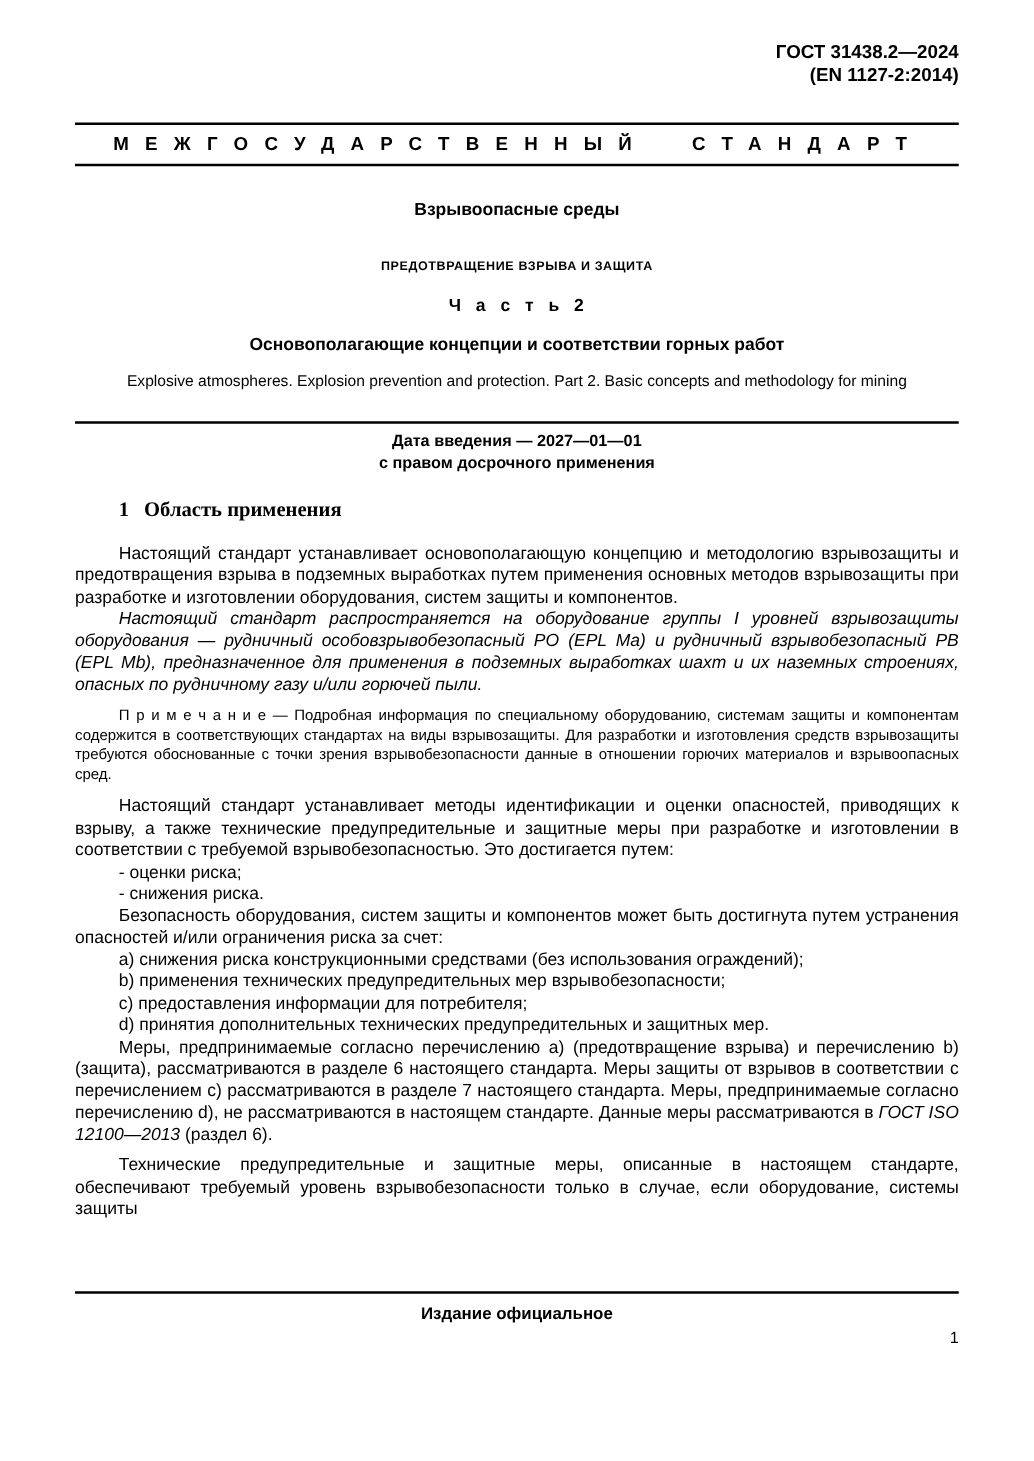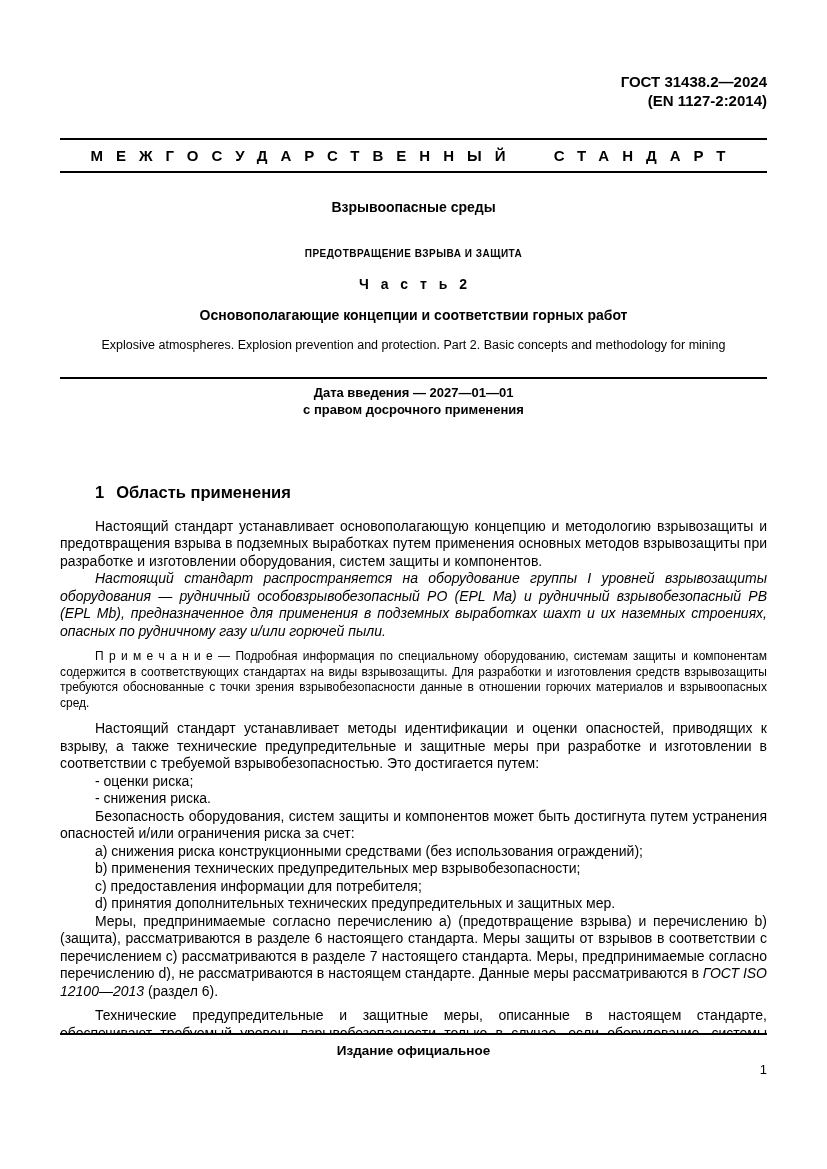--- a/index.html
+++ b/index.html
@@ -1,18 +1,18 @@
 <!DOCTYPE html>
 <html lang="ru"><head>
 <meta charset="utf-8">
 <style>
   * { margin: 0; padding: 0; box-sizing: border-box; }
   html, body { background: #fff; }
   body { width: 827px; height: 1169px; font-family: "Liberation Sans", "DejaVu Sans", sans-serif; color: #000; }
-  .page { position: relative; width: 827px; height: 1169px; padding: 72px 60px 0 60px; overflow: hidden; background: #fff; }
+  .page { position: relative; width: 827px; height: 1169px; padding: 32px 60px 0 60px; overflow: hidden; background: #fff; }
 
   .doc-code { text-align: right; font-weight: bold; font-size: 15px; line-height: 19px; }
 
   .banner { margin-top: 28px; }
   .rule-thick { height: 2px; background: #000; }
   .rule-thin { height: 1.5px; background: #000; }
   .banner-text {
     font-weight: bold; font-size: 15px; line-height: 19px;
     padding: 6px 0 6px 2px; text-align: center; white-space: nowrap;
     letter-spacing: 13px; word-spacing: 18px; overflow: hidden;
@@ -22,21 +22,21 @@
   .t-subject  { margin-top: 26px; font-size: 14px; line-height: 17px; }
   .t-main     { margin-top: 29px; font-size: 10px; line-height: 17px; letter-spacing: 0.5px; }
   .t-part     { margin-top: 14px; font-size: 14px; line-height: 17px; word-spacing: 6px; letter-spacing: 1px; }
   .t-subtitle { margin-top: 14px; font-size: 14px; line-height: 17px; }
   .t-english  { margin-top: 13px; font-size: 12.5px; line-height: 16px; font-weight: normal; }
 
   .mid-rule { margin-top: 24px; }
 
   .date-block { margin-top: 5px; text-align: center; font-weight: bold; font-size: 13px; line-height: 17px; }
 
-  .section-heading { margin-top: 64px; padding-left: 35px; font-size: 16.5px; line-height: 20px; font-weight: bold; }
+  .section-heading { margin-top: 20px; padding-left: 35px; font-size: 16.5px; line-height: 20px; font-weight: bold; font-family: Liberation Serif, serif; }
   .section-heading .num { display: inline-block; margin-right: 12px; }
 
   .body-text { margin-top: 16px; font-size: 14px; line-height: 17.5px; }
   .para, .list-item { text-align: justify; text-indent: 35px; hyphens: auto; }
   .italic { font-style: italic; }
   .note { margin: 9px 0; font-size: 12px; line-height: 15.5px; text-align: justify; text-indent: 35px; hyphens: auto; }
   .para-gap { margin-top: 7px; }
 
   .footer {
     position: absolute; left: 0; right: 0; top: 1033px; bottom: 0;

